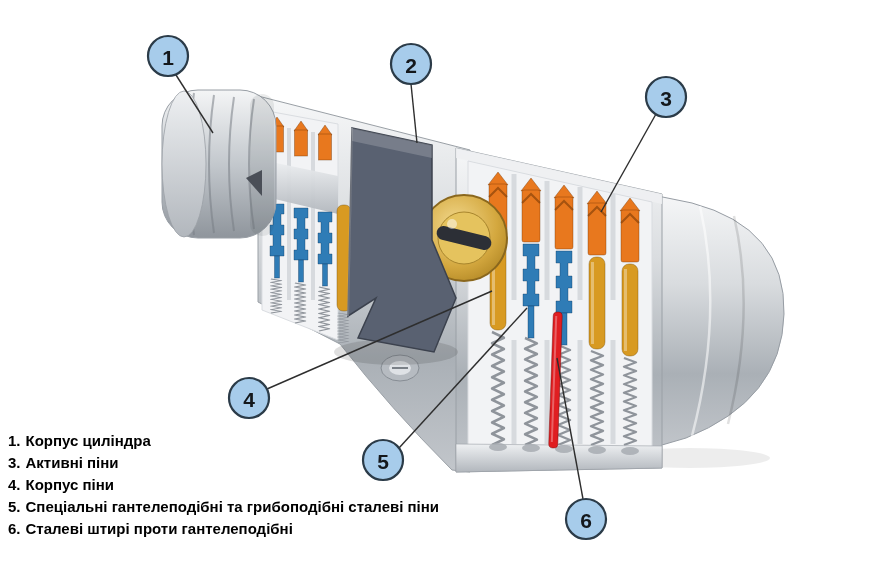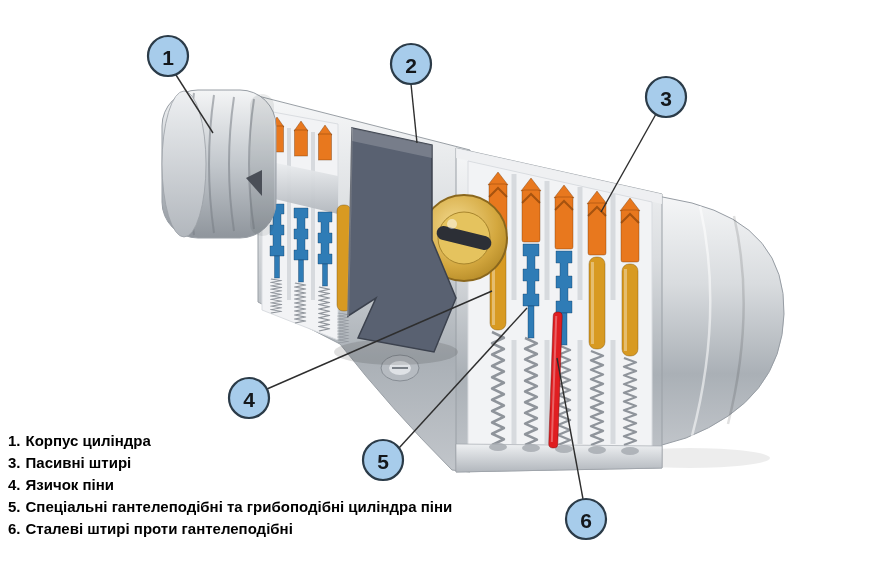--- a/index.html
+++ b/index.html
@@ -226,26 +226,26 @@
       <text class="callout-num" x="586" y="520">6</text>
     </g>
   </g>
 </svg>
 
 <div class="legend">
   <div class="legend-item">
     <span class="num">1.</span><span>Корпус циліндра</span>
   </div>
   <div class="legend-item">
-    <span class="num">3.</span><span>Пасивні штирі</span>
-  </div>
-  <div class="legend-item">
-    <span class="num">4.</span><span>Язичок піни</span>
-  </div>
-  <div class="legend-item">
-    <span class="num">5.</span><span>Спеціальні гантелеподібні та грибоподібні циліндра піни</span>
+    <span class="num">3.</span><span>Активні піни</span>
+  </div>
+  <div class="legend-item">
+    <span class="num">4.</span><span>Корпус піни</span>
+  </div>
+  <div class="legend-item">
+    <span class="num">5.</span><span>Спеціальні гантелеподібні та грибоподібні сталеві піни</span>
   </div>
   <div class="legend-item">
     <span class="num">6.</span><span>Сталеві штирі проти гантелеподібні</span>
   </div>
 </div>
 
 </div>
 
 </body></html>

